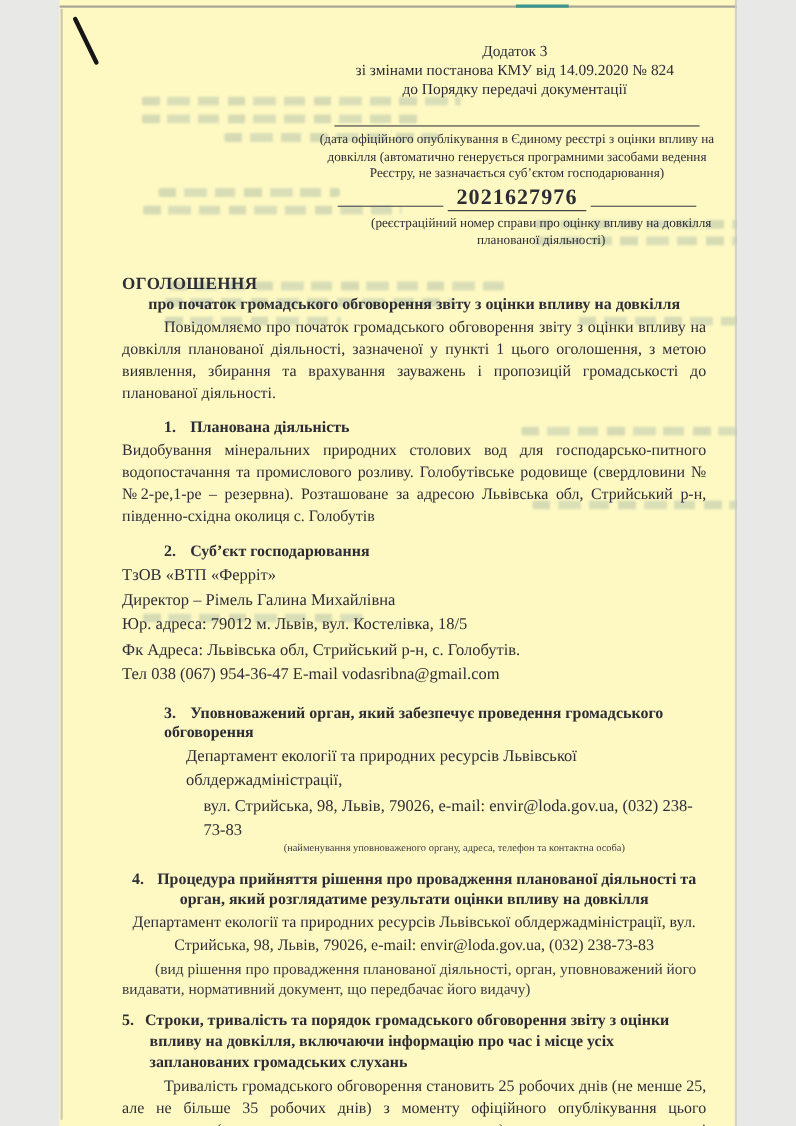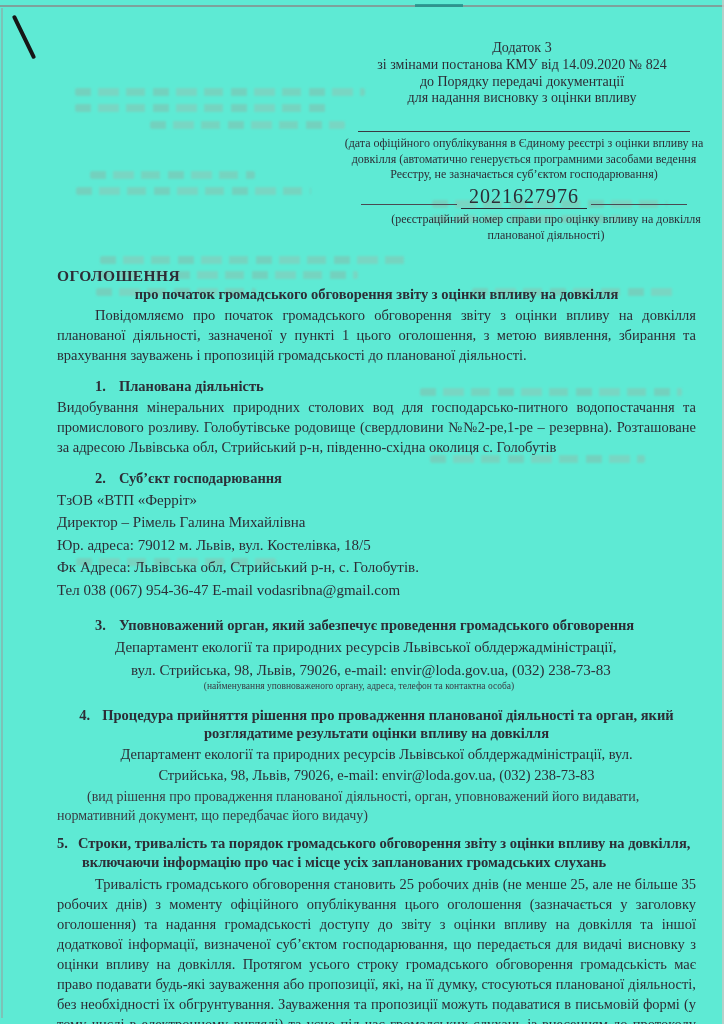--- a/index.html
+++ b/index.html
@@ -1,40 +1,40 @@
 <!DOCTYPE html>
 <html><head>
 <meta charset="utf-8">
 <style>
   html,body{margin:0;padding:0;background:#e8e8e6;}
   .page{
     position:relative;
-    width:724px;height:1024px;
+    width:616px;height:1024px;
     margin:0 auto;
-    background:#5eead4;
+    background:#fef9c3;
     overflow:hidden;
     font-family:"Liberation Serif","DejaVu Serif",serif;
     color:#2d2d36;
   }
   .content{position:relative;padding:40px 28px 0 57px;z-index:2;}
   
   .edge-top{position:absolute;top:5px;left:0;width:724px;height:2px;background:#8a8a8a;opacity:.75;z-index:1;}
   .edge-top-teal{position:absolute;top:4px;left:415px;width:48px;height:3px;background:#1f8f8a;opacity:.8;z-index:1;}
   .edge-left{position:absolute;top:8px;left:1px;width:2px;height:1010px;background:#9a9a9a;opacity:.5;z-index:1;}
   .edge-right{position:absolute;top:0;right:0px;width:2px;height:1024px;background:#c9c9c6;opacity:.8;z-index:1;}
   .pen-mark{position:absolute;top:13px;left:22px;width:4px;height:48px;background:#161616;border-radius:2px;transform:rotate(-26deg);z-index:3;}
   .ghost{position:absolute;height:8px;opacity:.38;filter:blur(1.1px);z-index:0;border-radius:2px;
     background:repeating-linear-gradient(90deg,#96ab9c 0 16px,transparent 16px 23px,#a3b7a8 23px 44px,transparent 44px 51px,#9cb2a2 51px 70px,transparent 70px 78px);}
   
   .hdr{width:380px;margin:0 -16px 0 auto;text-align:center;font-size:14px;line-height:1.2;}
   .hdr div{white-space:nowrap;}
   
   .registry{width:376px;margin:24px -16px 0 auto;text-align:center;font-size:12px;line-height:1.28;}
   .reg-rule{width:332px;margin:0 auto 4px auto;border-top:1.6px solid #3a3a42;}
-  .numrow{display:flex;align-items:flex-end;justify-content:center;margin-top:4px;}
+  .numrow{display:flex;align-items:flex-end;justify-content:center;margin-top:4px;font-weight:bold;}
   .sideline{border-bottom:1.5px solid #4a4a52;width:96px;margin:0 4px 4px 4px;}
   .regnum{font-size:20px;letter-spacing:1px;border-bottom:1.5px solid #2d2d36;padding:0 8px 1px 8px;line-height:1.05;}
   .numnote{margin-top:3px;margin-left:44px;}
   
   .title{margin-top:24px;font-weight:bold;font-size:15.5px;letter-spacing:.4px;}
   .subtitle{text-align:center;font-weight:bold;font-size:14.5px;margin-top:1px;}
   .par{font-size:14.5px;line-height:1.38;text-align:justify;}
   .indent{text-indent:38px;}
   .u{ text-underline-offset:3px;text-decoration-thickness:1px;}
   .sec-head{font-weight:bold;font-size:14.5px;margin:13px 0 2px 38px;}
@@ -75,21 +75,20 @@
   <div class="ghost" style="top:388px;left:420px;width:262px"></div>
   <div class="ghost" style="top:455px;left:430px;width:215px"></div>
   <div class="ghost" style="top:558px;left:76px;width:200px"></div>
 
   <div class="content">
 
     <div class="hdr">
       <div>Додаток 3</div>
       <div>зі змінами  постанова КМУ від 14.09.2020 № 824</div>
       <div>до Порядку передачі документації</div>
-      <div>для надання висновку з оцінки впливу</div>
     </div>
 
     <div class="registry">
       <div class="reg-rule"></div>
       <div>(дата офіційного опублікування в Єдиному реєстрі з оцінки впливу на довкілля (автоматично генерується програмними засобами ведення Реєстру, не зазначається суб’єктом господарювання)</div>
       <div class="numrow">
         <div class="sideline"></div>
         <span class="regnum">2021627976</span>
         <div class="sideline"></div>
       </div>

